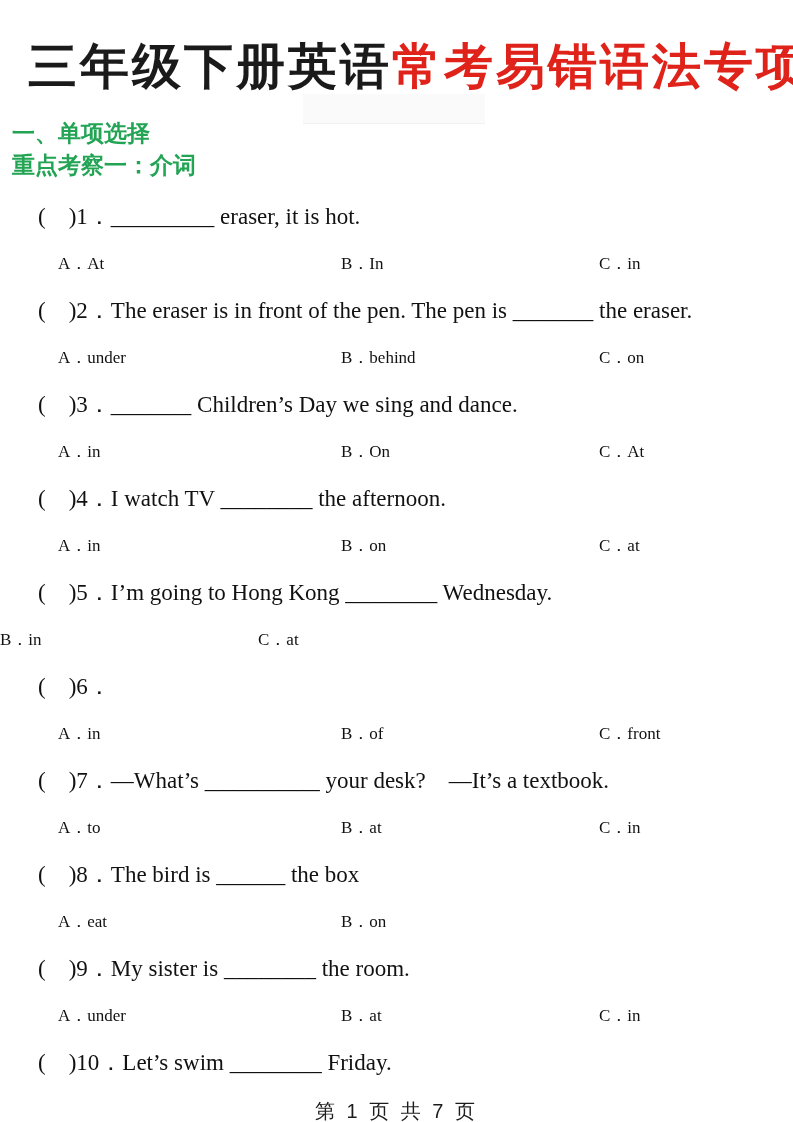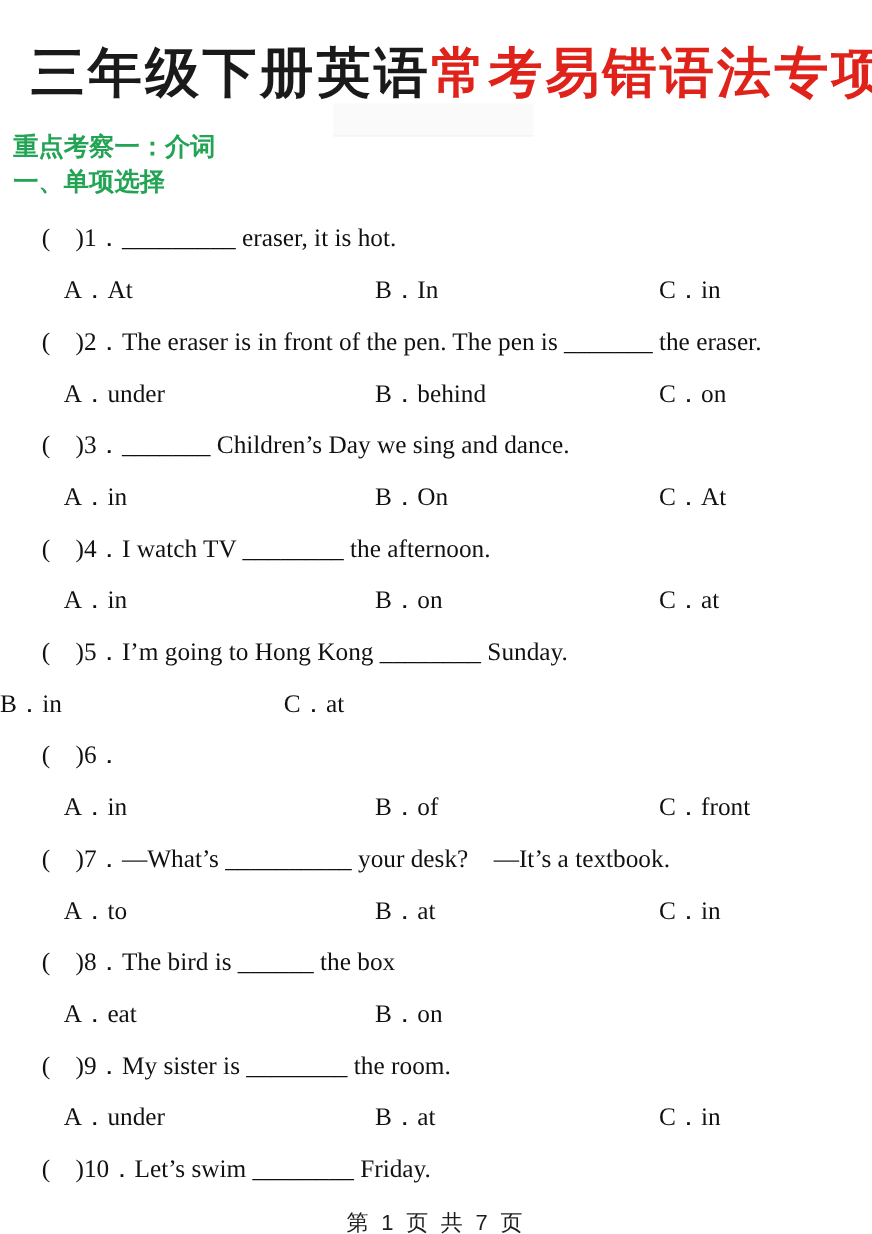--- a/index.html
+++ b/index.html
@@ -63,21 +63,21 @@
     white-space: pre;
   }
   .q-prefix {
     padding-left: 38px;
     white-space: pre;
   }
   .opt-row {
     height: 47px;
     display: flex;
     align-items: center;
-    font-size: 23px;
+    font-size: 17px;
   }
   .opt { white-space: pre; }
   .opt-a { margin-left: 58px; width: 283px; }
   .opt-b { width: 258px; }
   .opt-c { }
   .page-footer {
     position: absolute;
     top: 1098px;
     left: 0;
     width: 793px;
@@ -91,22 +91,22 @@
 </head>
 <body>
 
 <h1 class="page-title">
   <span class="t-black">三年级下册英语</span><span class="t-red">常考易错语法专项</span>
 </h1>
 
 <div class="ghost-box"></div>
 
 <div class="section-head">
+  <div>一、单项选择</div>
   <div>重点考察一：介词</div>
-  <div>一、单项选择</div>
 </div>
 
 <div class="questions">
   <div class="q-block">
     <div class="q-line">
       <span class="q-prefix">(　)1．</span><span>_________ eraser, it is hot.</span>
     </div>
     <div class="opt-row">
         <span class="opt opt-a"><span>A．</span><span>At</span></span>
         <span class="opt opt-b"><span>B．</span><span>In</span></span>
@@ -142,21 +142,21 @@
     </div>
     <div class="opt-row">
         <span class="opt opt-a"><span>A．</span><span>in</span></span>
         <span class="opt opt-b"><span>B．</span><span>on</span></span>
         <span class="opt opt-c"><span>C．</span><span>at</span></span>
       </div>
   </div>
 
   <div class="q-block">
     <div class="q-line">
-      <span class="q-prefix">(　)5．</span><span>I’m going to Hong Kong ________ Sunday.</span>
+      <span class="q-prefix">(　)5．</span><span>I’m going to Hong Kong ________ Wednesday.</span>
     </div>
     <div class="opt-row">
         <span class="opt opt-b"><span>B．</span><span>in</span></span>
         <span class="opt opt-c"><span>C．</span><span>at</span></span>
       </div>
   </div>
 
   <div class="q-block">
     <div class="q-line">
       <span class="q-prefix">(　)6．</span>

